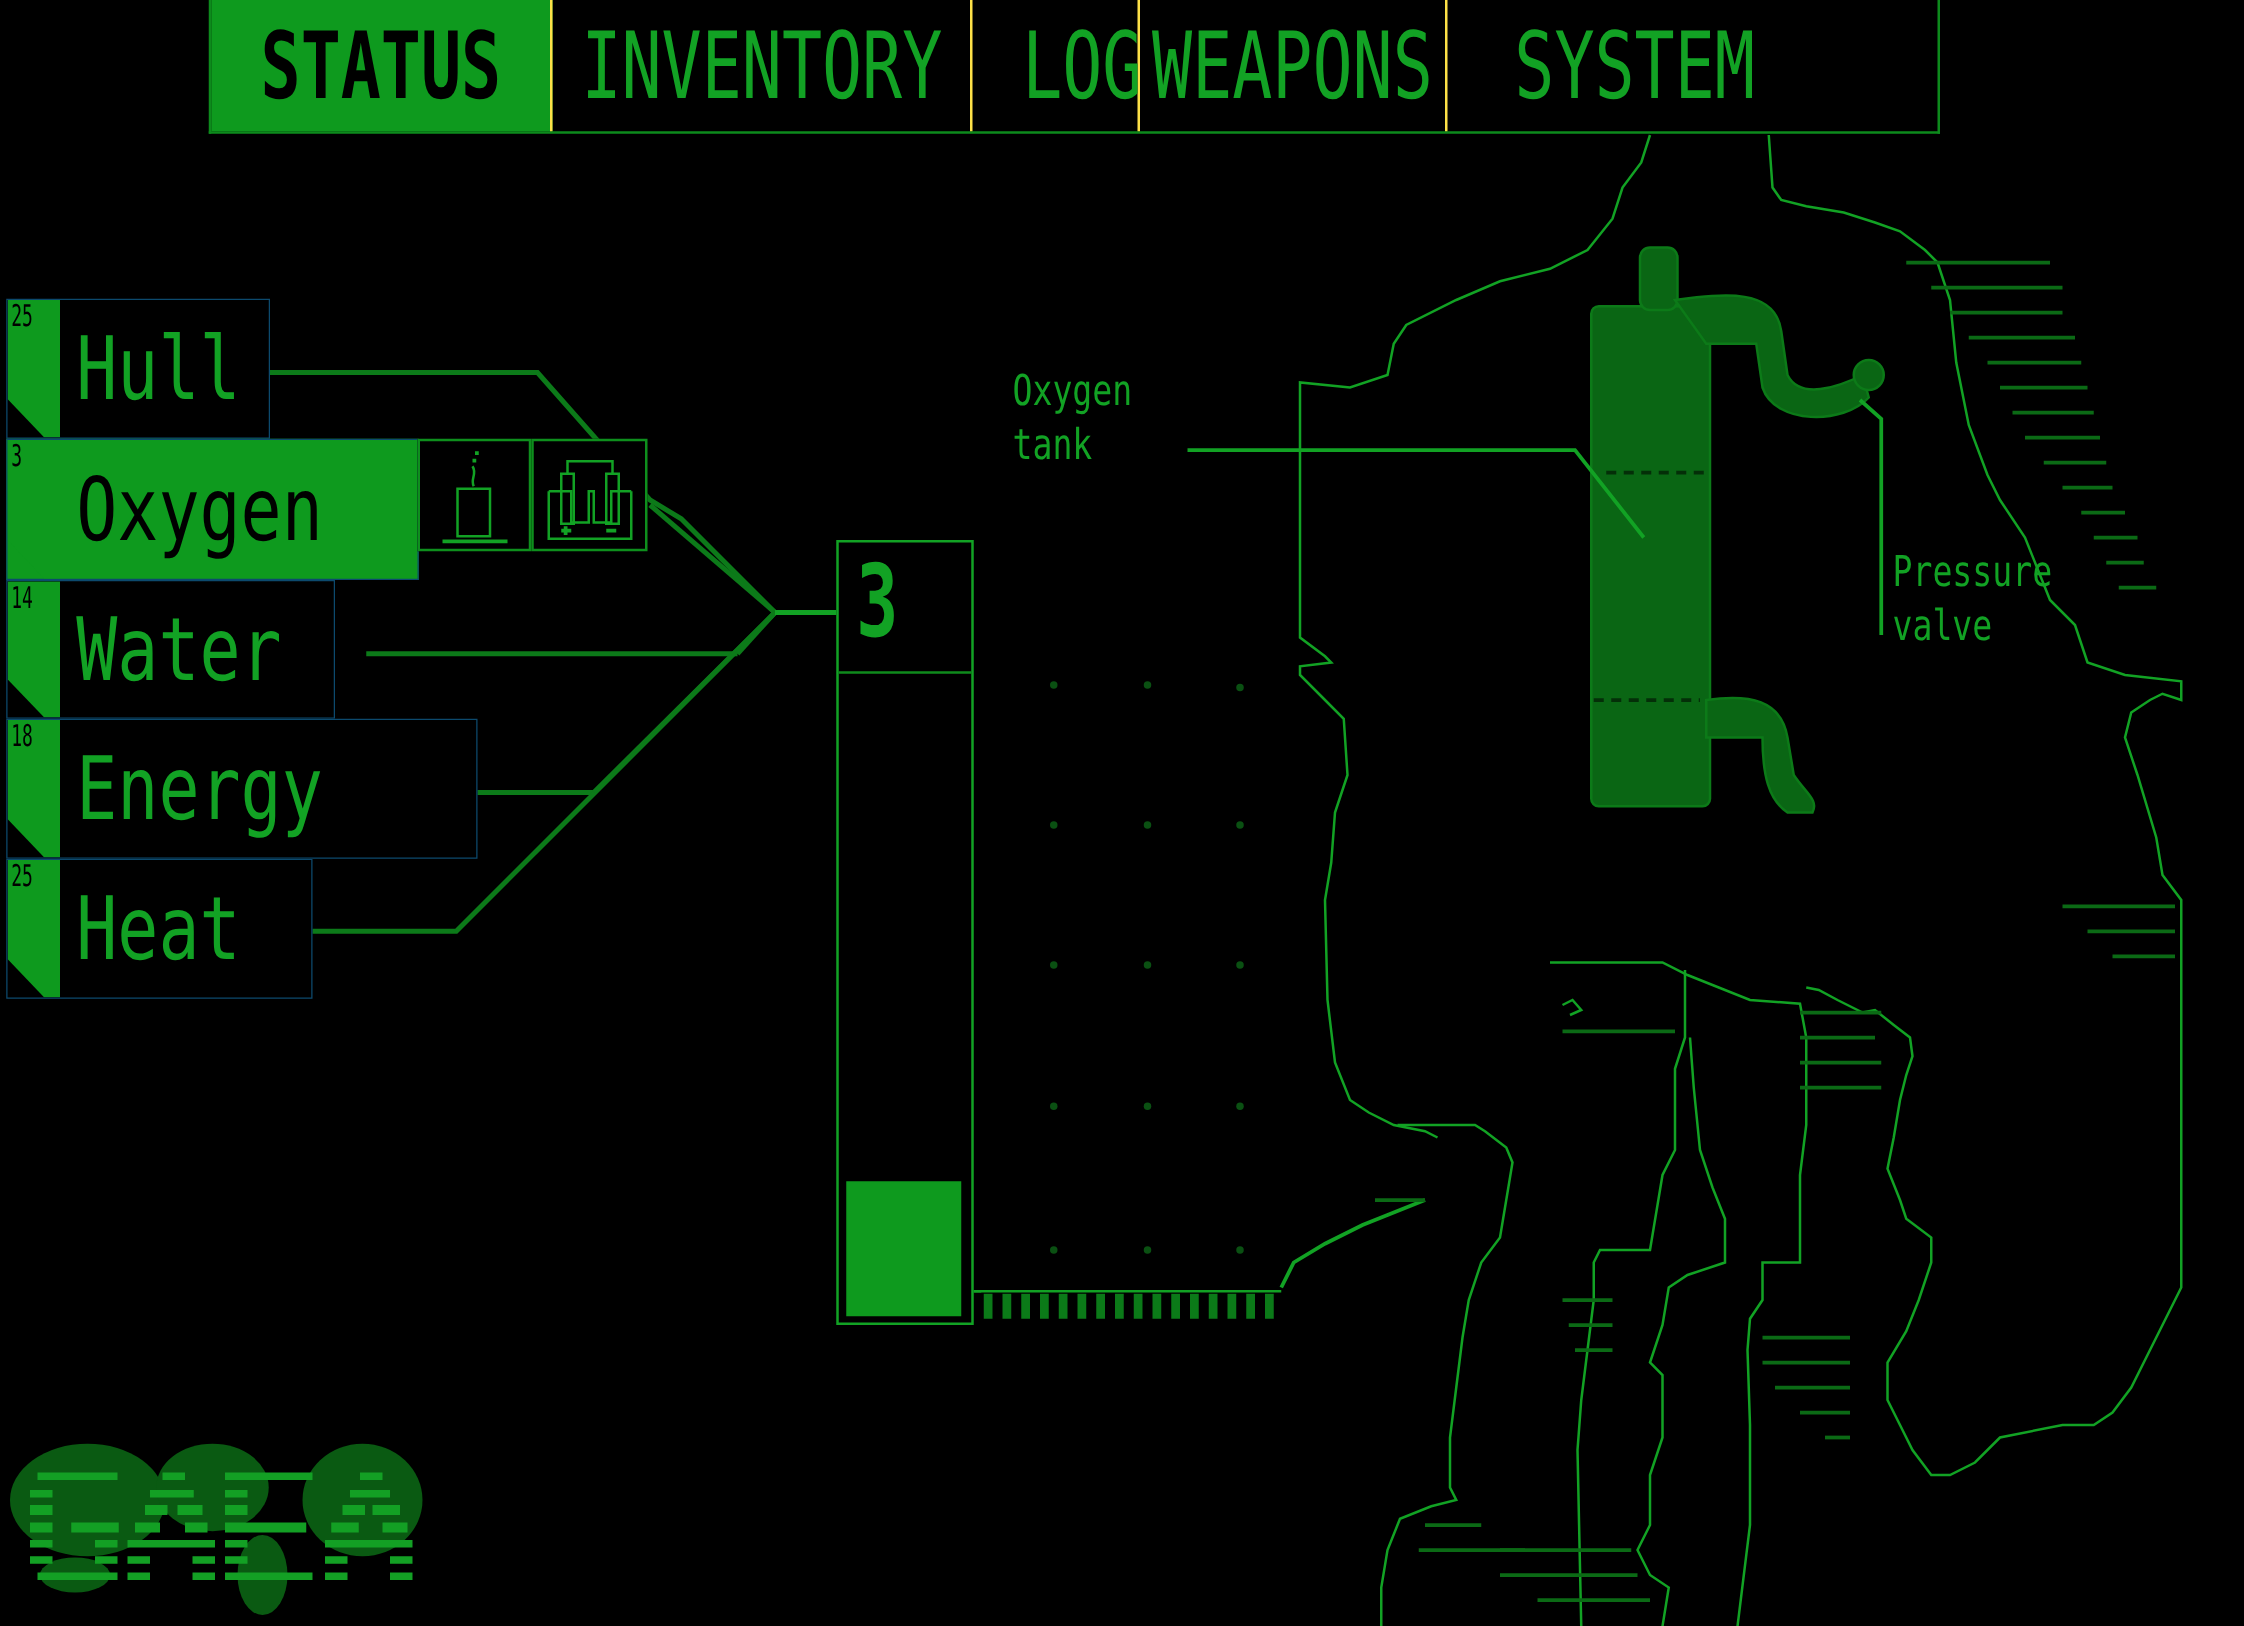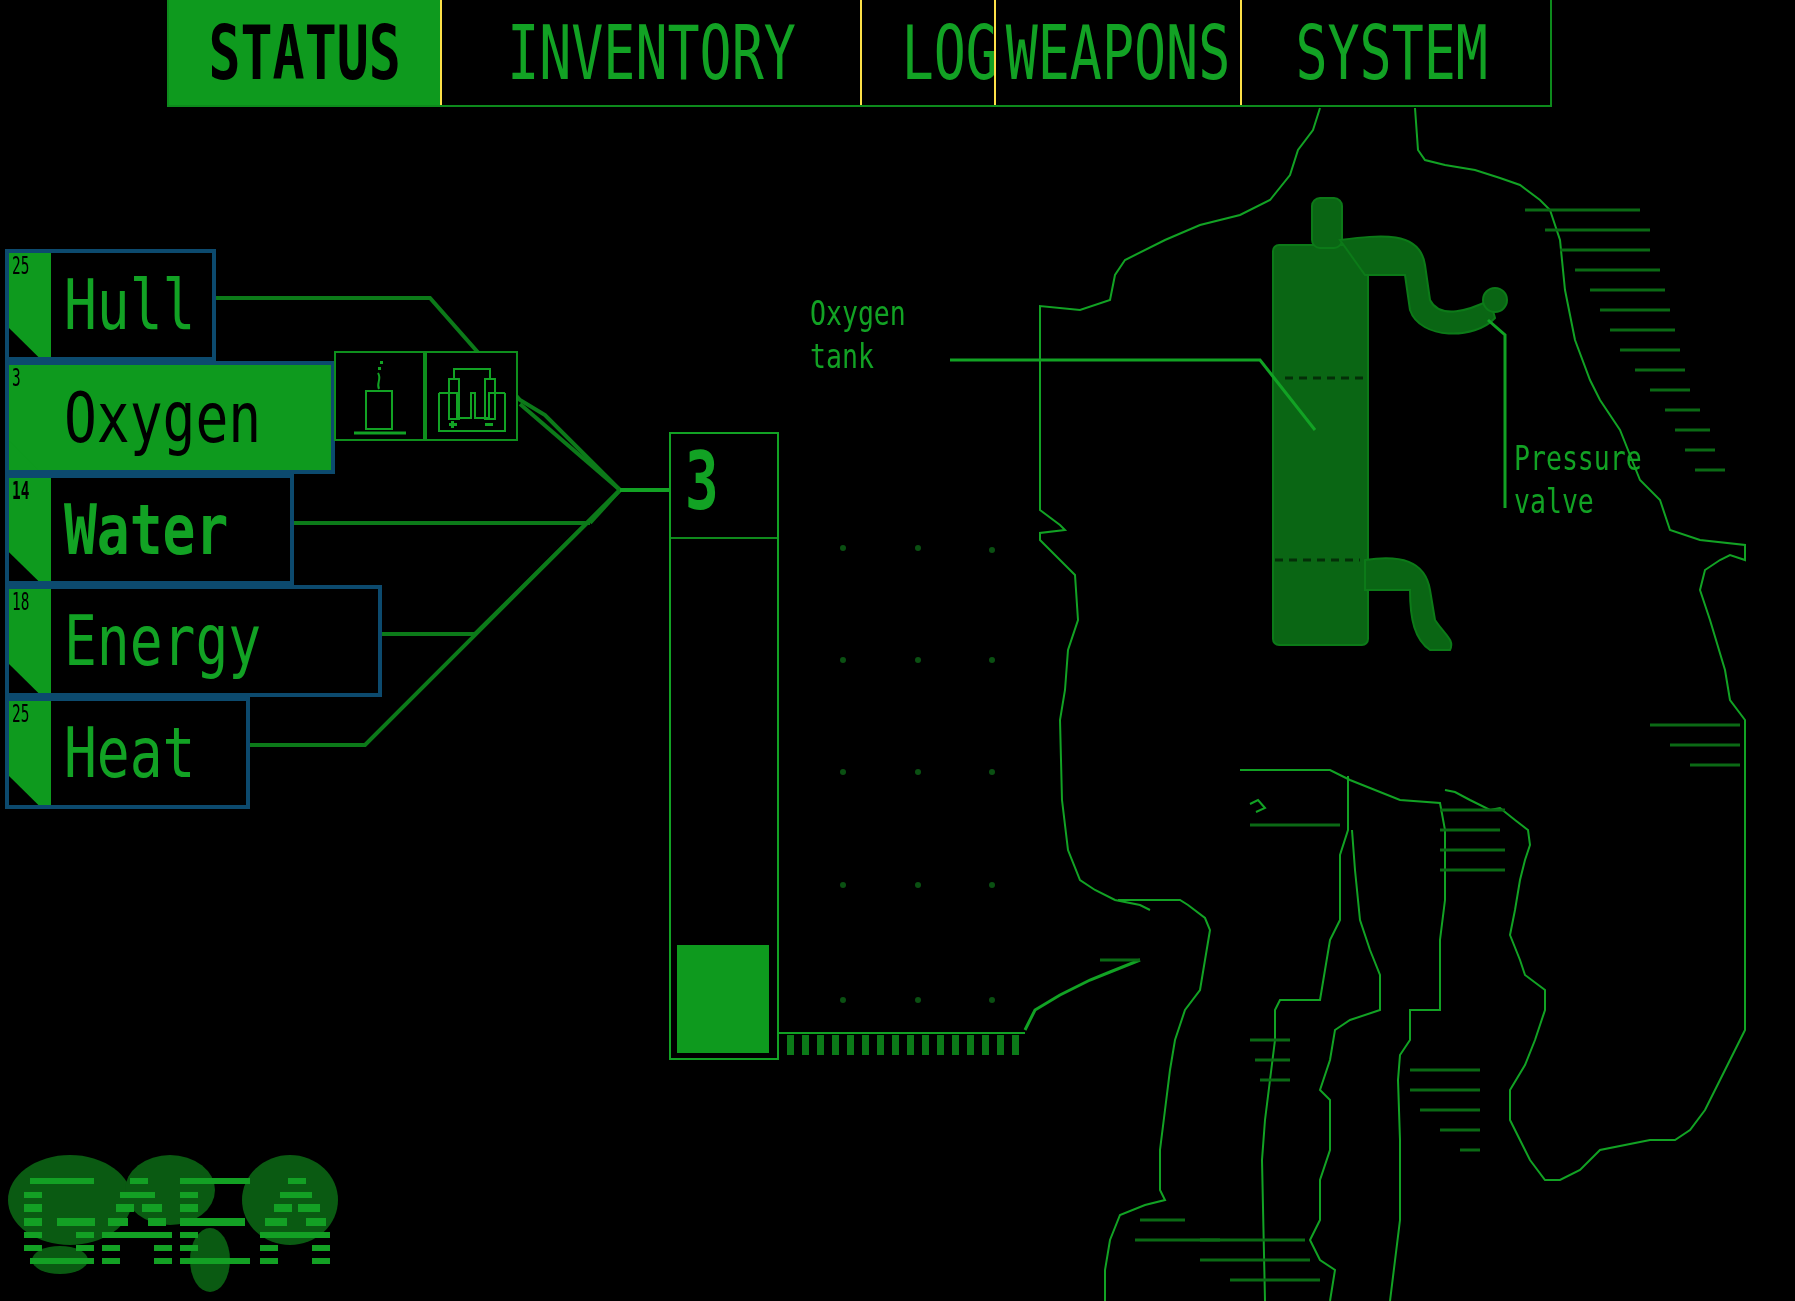--- a/index.html
+++ b/index.html
@@ -8,21 +8,21 @@
   .abs { position:absolute; }
 
   
   #menu { left:167px; top:0; width:1385px; height:107px; border:2px solid #0d8a1c; border-top:none; box-sizing:border-box; display:flex; }
   .tab-wrap { height:105px; display:flex; align-items:center; justify-content:center; border-right:2px solid #fde047; box-sizing:border-box; overflow:hidden; }
   .tab-wrap .txt { font-size:74px; transform:scaleX(0.72); display:inline-block; white-space:nowrap; color:#12a224; }
   .tab-wrap.active { background:#0e9a1e; }
   .tab-wrap.active .txt { color:#000; font-weight:bold; }
 
   
-  .stat { position:absolute; left:5px; border:4px solid #0c4a6e; box-sizing:border-box; background:#000;margin-top:10px; }
+  .stat { position:absolute; left:5px; border:1px solid #0c4a6e; box-sizing:border-box; background:#000; }
   .stat .side { position:absolute; left:0; top:0; width:42px; height:100%; background:#0e9a1e;
                 clip-path:polygon(0 0,100% 0,100% 100%,70% 100%,0 72%); }
   .stat .num { position:absolute; left:3px; top:1px; font-size:24px; color:#000; transform:scaleX(0.6); transform-origin:left top; line-height:1; }
   .stat .label { position:absolute; left:55px; top:50%; transform:translateY(-50%) scaleX(0.78); transform-origin:left center; font-size:70px; color:#12a224; white-space:nowrap; line-height:1; }
   .stat.active { background:#0e9a1e; }
   .stat.active .label { color:#000; }
   .stat.active .num { color:#000; }
 
   .iconbox { position:absolute; border:2px solid #0e8f1d; box-sizing:border-box; background:#000; }
 
@@ -36,21 +36,21 @@
 
   svg { position:absolute; left:0; top:0; }
 </style>
 </head>
 <body>
 
 <div id="menu" class="abs">
   <div class="tab-wrap active" style="width:273px;">
     <span class="txt">STATUS</span>
   </div>
-  <div class="tab-wrap" style="width:420px;justify-content:center;">
+  <div class="tab-wrap" style="width:336px;justify-content:center;">
     <span class="txt">INVENTORY</span>
   </div>
   <div class="tab-wrap" style="width:134px;padding-left:44px;">
     <span class="txt">LOG</span>
   </div>
   <div class="tab-wrap" style="width:246px;">
     <span class="txt">WEAPONS</span>
   </div>
   <div class="tab-wrap" style="width:299px; border-right:none;border-radius:30px;">
     <span class="txt">SYSTEM</span>
@@ -217,21 +217,21 @@
       <polyline points="27,26 27,16 63,16 63,26"></polyline>
     </g>
     <g fill="#12a224">
       <rect x="22" y="70" width="8" height="3"></rect>
         <rect x="24" y="68" width="3" height="7"></rect>
       <rect x="58" y="70" width="8" height="3"></rect>
     </g>
   </svg>
 </div>
 
-<div class="stat" style="top:464px; width:289px; height:111px;font-weight:bold;">
+<div class="stat" style="top:464px; width:263px; height:111px;">
   <div class="side"></div>
   <span class="num">14</span>
   <span class="label">Water</span>
 </div>
 
 <div class="stat" style="top:575px; width:377px; height:112px;">
   <div class="side"></div>
   <span class="num">18</span>
   <span class="label">Energy</span>
 </div>

